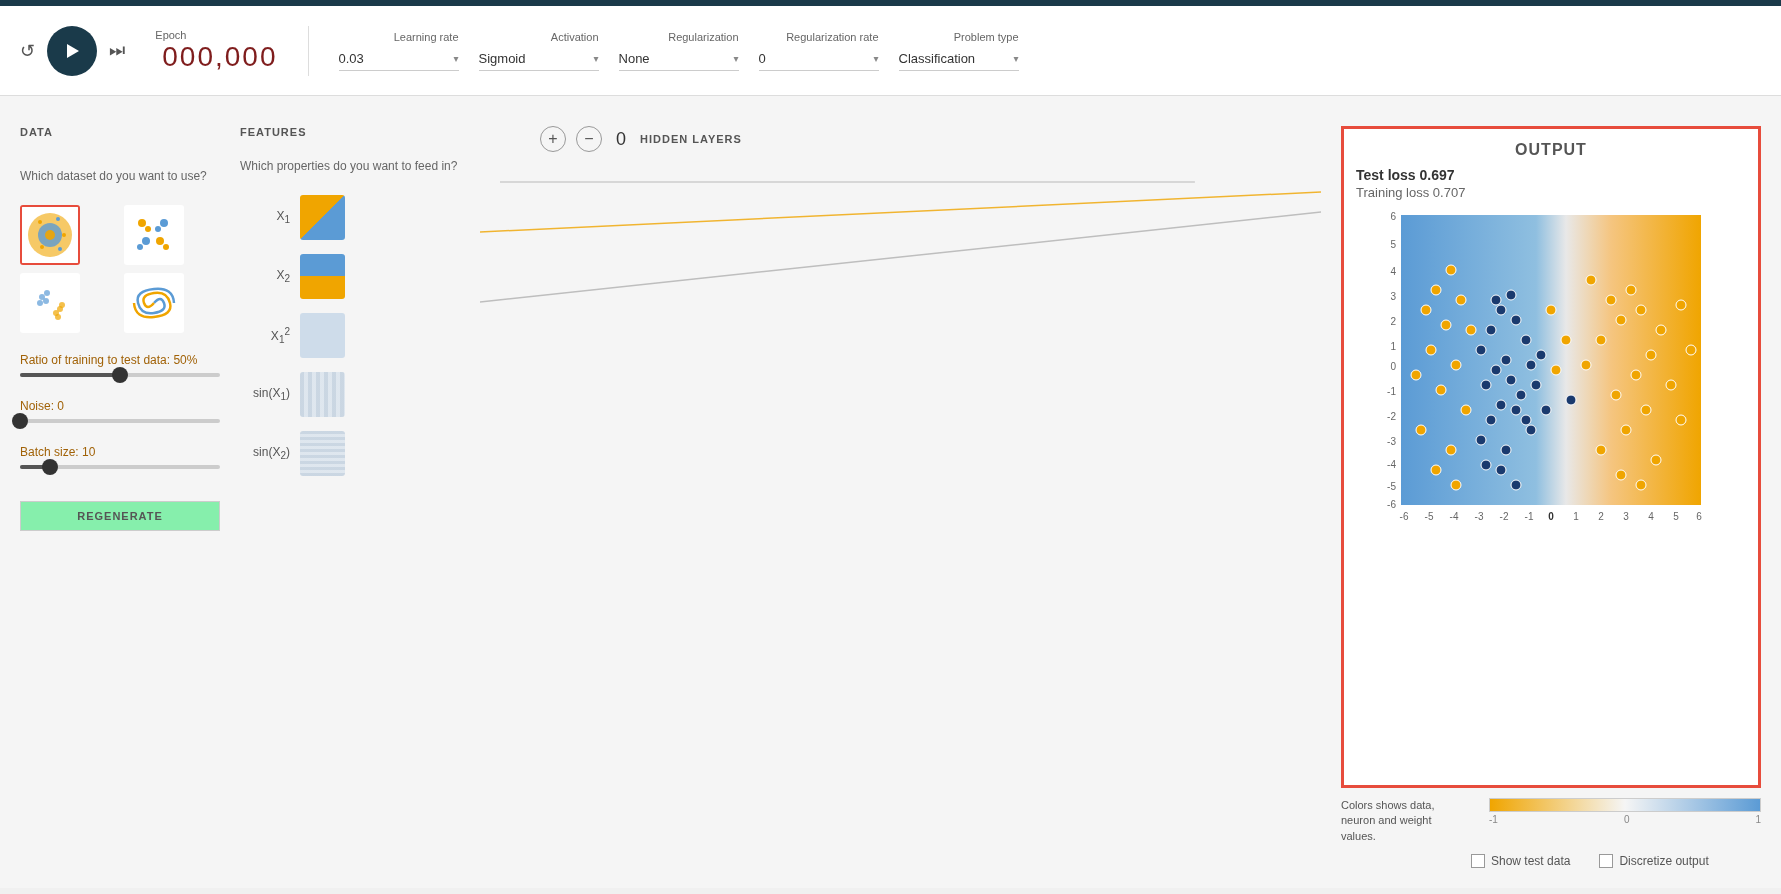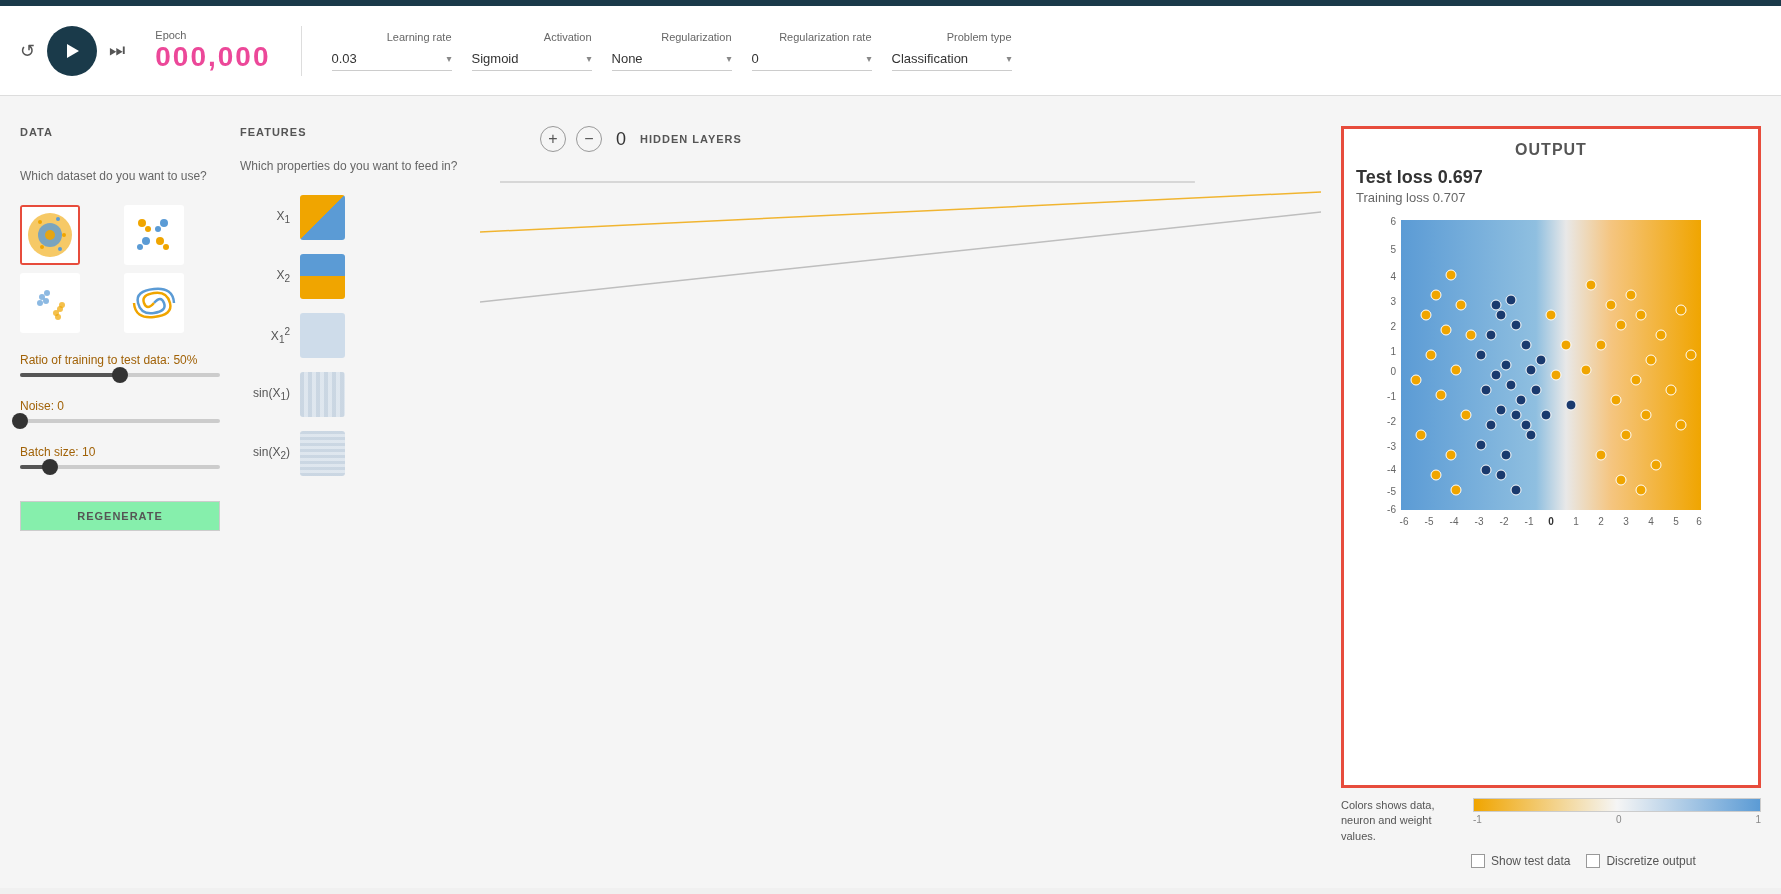--- a/index.html
+++ b/index.html
@@ -56,21 +56,21 @@
       cursor: pointer;
       font-size: 18px;
       color: #555;
     }
 
     .epoch-section {
       margin-left: 10px;
     }
 
     .epoch-section .label { font-size: 11px; color: #666; }
-    .epoch-section .value { font-size: 28px; font-weight: 700; color: #ec4899; letter-spacing: 2px; }
+    .epoch-section .value { font-size: 28px; font-weight: 400; color: #7f1d1d; letter-spacing: 2px; margin-left: 7px; }
 
     .separator { width: 1px; height: 50px; background: #ddd; margin: 0 10px; }
 
     .control-group {
       display: flex;
       flex-direction: column;
       gap: 4px;
       min-width: 120px;
     }
 
@@ -293,21 +293,21 @@
     .output-title {
       font-size: 16px;
       font-weight: bold;
       letter-spacing: 1px;
       color: #555;
       margin-bottom: 8px;
       text-align: center;
     }
 
     .loss-text {
-      font-size: 18px;
+      font-size: 14px;
       font-weight: bold;
       color: #333;
       margin-bottom: 2px;
     }
 
     .training-loss-text {
       font-size: 13px;
       color: #666;
       margin-bottom: 10px;
     }
@@ -331,21 +331,21 @@
       display: flex;
       justify-content: space-between;
       font-size: 10px;
       color: #888;
       margin-top: 2px;
     }
 
     .bottom-controls {
       display: flex;
       align-items: center;
-      gap: 16px;
+      gap: 29px;
       margin-top: 10px;
       padding-left: 130px;
     }
 
     .checkbox-item {
       display: flex;
       align-items: center;
       gap: 6px;
       cursor: pointer;
     }
@@ -726,21 +726,21 @@
           <text x="205" y="310" text-anchor="middle" font-size="10" fill="#666">1</text>
           <text x="230" y="310" text-anchor="middle" font-size="10" fill="#666">2</text>
           <text x="255" y="310" text-anchor="middle" font-size="10" fill="#666">3</text>
           <text x="280" y="310" text-anchor="middle" font-size="10" fill="#666">4</text>
           <text x="305" y="310" text-anchor="middle" font-size="10" fill="#666">5</text>
           <text x="328" y="310" text-anchor="middle" font-size="10" fill="#666">6</text>
         </svg>
       </div>
     </div>
 
-    <div style="display:flex; align-items:flex-start; gap:12px; margin-top:10px; padding: 0 0 0 0;">
+    <div style="display:flex; align-items:flex-start; gap:28px; margin-top:10px; padding: 0 0 0 0;">
       <div class="legend-text" style="font-size:11px;color:#555;line-height:1.4;max-width:120px;">Colors shows data, neuron and weight values.</div>
       <div style="flex:1;">
         <div class="legend-gradient"></div>
         <div class="legend-labels">
           <span>-1</span>
           <span>0</span>
           <span>1</span>
         </div>
       </div>
     </div>

